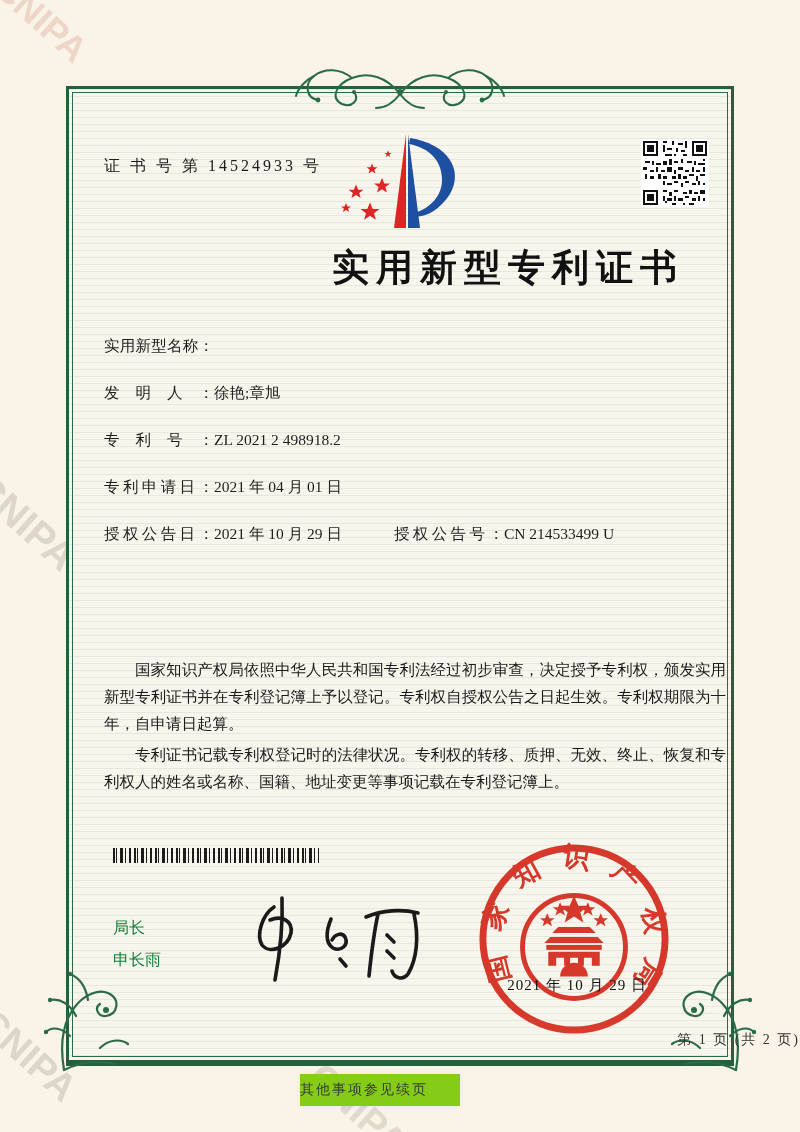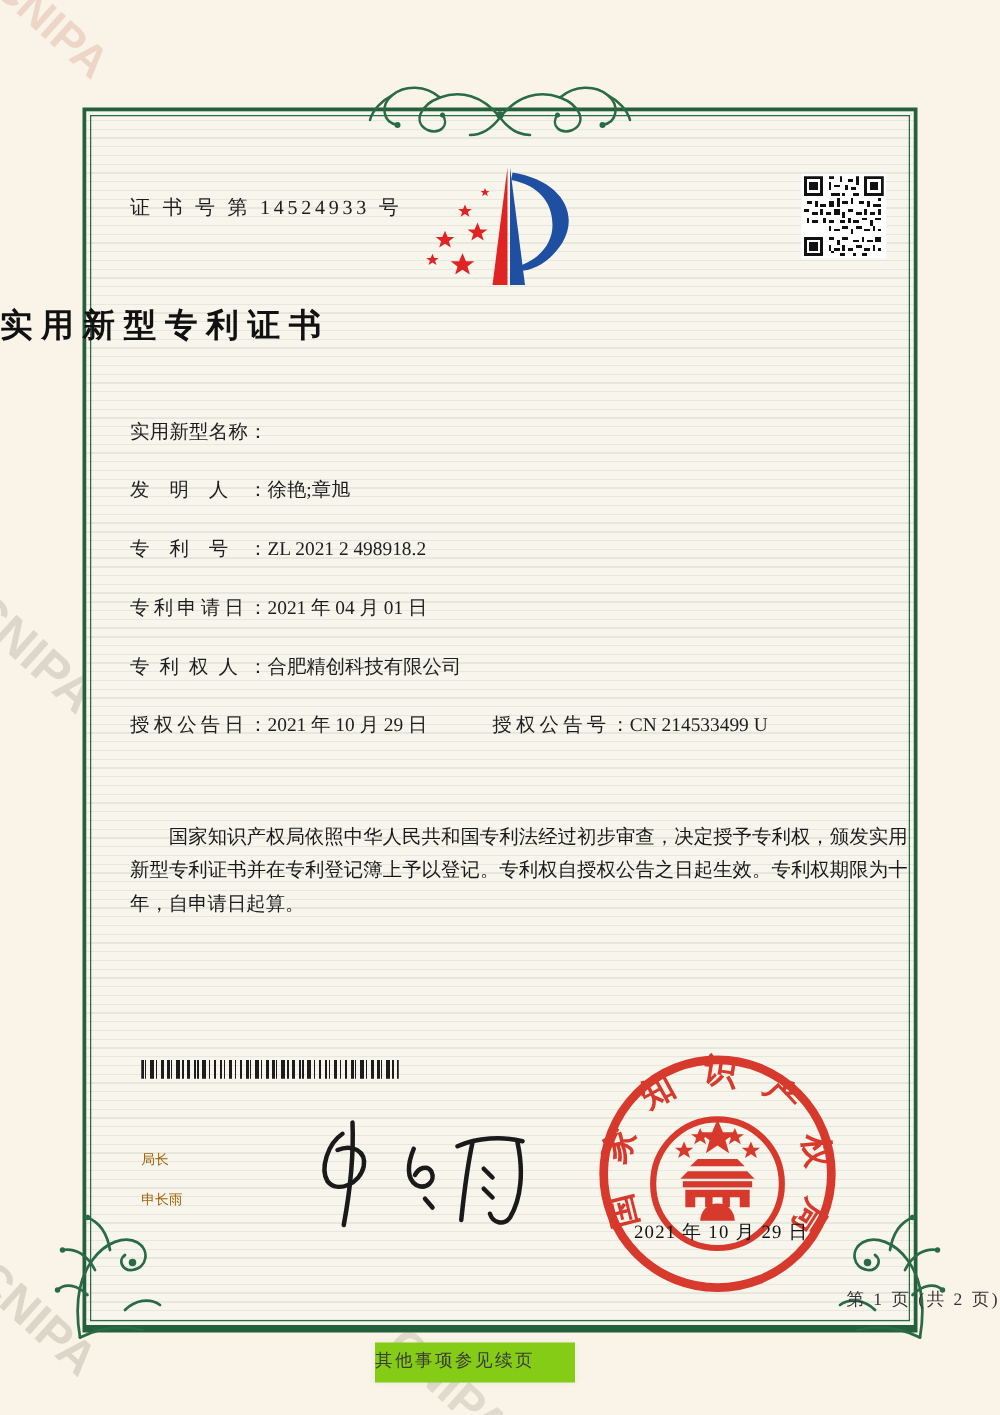--- a/index.html
+++ b/index.html
@@ -30,22 +30,22 @@
     position:absolute;inset:3px;border:1px solid #2a6b45;pointer-events:none;
   }
   .ornament-top{position:absolute;left:290px;top:58px;width:220px;height:58px;}
   .corner-orn{position:absolute;width:96px;height:116px;}
   .corner-orn.left{left:40px;top:958px;}
   .corner-orn.right{right:40px;top:958px;transform:scaleX(-1);}
   
   .cert-no{position:absolute;left:104px;top:136px;font-size:16px;letter-spacing:3px;color:#1c1c1c;margin-top:20px;}
   .logo{position:absolute;left:336px;top:128px;width:130px;height:108px;}
   .qr{position:absolute;left:641px;top:139px;width:68px;height:68px;background:#fff;padding:2px;box-sizing:border-box;}
-  .title{position:absolute;left:0;top:243px;width:684px;text-align:left;
-         font-size:26px;font-weight:bold;letter-spacing:7px;color:#111;}
+  .title{position:absolute;left:0;top:243px;width:684px;text-align:right;
+         font-size:37px;font-weight:bold;letter-spacing:7px;color:#111;}
   
   .fields{position:absolute;left:104px;top:331px;width:628px;font-size:15.5px;color:#1e1e1e;}
   .f-row{margin-bottom:17px;line-height:30px;display:flex;align-items:flex-start;}
   .f-label{width:110px;flex:0 0 110px;text-align:justify;text-align-last:justify;}
   .f-value{flex:1;max-width:452px;}
   .grant-row{display:flex;margin-bottom:0;line-height:30px;}
   .grant-pair{display:flex;}
   .grant-pair.second{margin-left:52px;justify-content:space-between;}
   
   .body-text{position:absolute;left:104px;top:656px;width:622px;font-size:15.5px;
@@ -54,21 +54,21 @@
   
   .barcode{position:absolute;left:113px;top:848px;width:206px;height:15px;
     background:repeating-linear-gradient(90deg,
       #1c1c1c 0 2px, rgba(0,0,0,0) 2px 3px,
       #1c1c1c 3px 4px, rgba(0,0,0,0) 4px 7px,
       #1c1c1c 7px 10px, rgba(0,0,0,0) 10px 12px,
       #1c1c1c 12px 13px, rgba(0,0,0,0) 13px 16px,
       #1c1c1c 16px 18px, rgba(0,0,0,0) 18px 21px);
   }
   
-  .signer{position:absolute;left:113px;top:912px;font-size:11px;line-height:32px;color:#a16207;}
+  .signer{position:absolute;left:113px;top:912px;font-size:16px;line-height:32px;color:#15803d;}
   .sig-svg{position:absolute;left:230px;top:893px;width:220px;height:90px;}
   
   .seal{position:absolute;left:474px;top:840px;width:200px;height:198px;}
   .seal-date{position:absolute;left:492px;top:976px;width:170px;text-align:center;
              font-size:15px;color:#111;letter-spacing:1px;}
   
   .page-footer{position:absolute;left:0;top:1031px;width:800px;text-align:right;
                font-size:14px;color:#333;letter-spacing:2px;}
   .cont-note{position:absolute;left:300px;top:1074px;width:160px;height:32px;
              background:#84cc16;box-shadow:0 0 6px rgba(0,0,0,.06);
@@ -256,38 +256,35 @@
     <span class="f-value">徐艳;章旭</span>
   </div>
   <div class="f-row">
     <span class="f-label">专利号：</span>
     <span class="f-value">ZL 2021 2 498918.2</span>
   </div>
   <div class="f-row">
     <span class="f-label">专利申请日：</span>
     <span class="f-value">2021 年 04 月 01 日</span>
   </div>
-  <div class="f-row">
-    <span class="f-label">专利权人：</span>
-    <span class="f-value">合肥精创科技有限公司</span>
-  </div>
   <div class="grant-row">
     <span class="grant-pair">
       <span class="f-label">授权公告日：</span>
       <span>2021 年 10 月 29 日</span>
     </span>
     <span class="grant-pair second">
       <span class="f-label">授权公告号：</span>
       <span>CN 214533499 U</span>
     </span>
   </div>
 </div>
 
 <div class="body-text">
   <p>国家知识产权局依照中华人民共和国专利法经过初步审查，决定授予专利权，颁发实用新型专利证书并在专利登记簿上予以登记。专利权自授权公告之日起生效。专利权期限为十年，自申请日起算。</p>
+  <p>专利证书记载专利权登记时的法律状况。专利权的转移、质押、无效、终止、恢复和专利权人的姓名或名称、国籍、地址变更等事项记载在专利登记簿上。</p>
 </div>
 
 <div class="barcode"></div>
 
 <div class="signer">
   <div>局长</div>
   <div>申长雨</div>
 </div>
 <svg class="sig-svg" viewBox="0 0 220 90">
   <g stroke="#1a1a1a" stroke-width="3.6" fill="none" stroke-linecap="round" stroke-linejoin="round">

